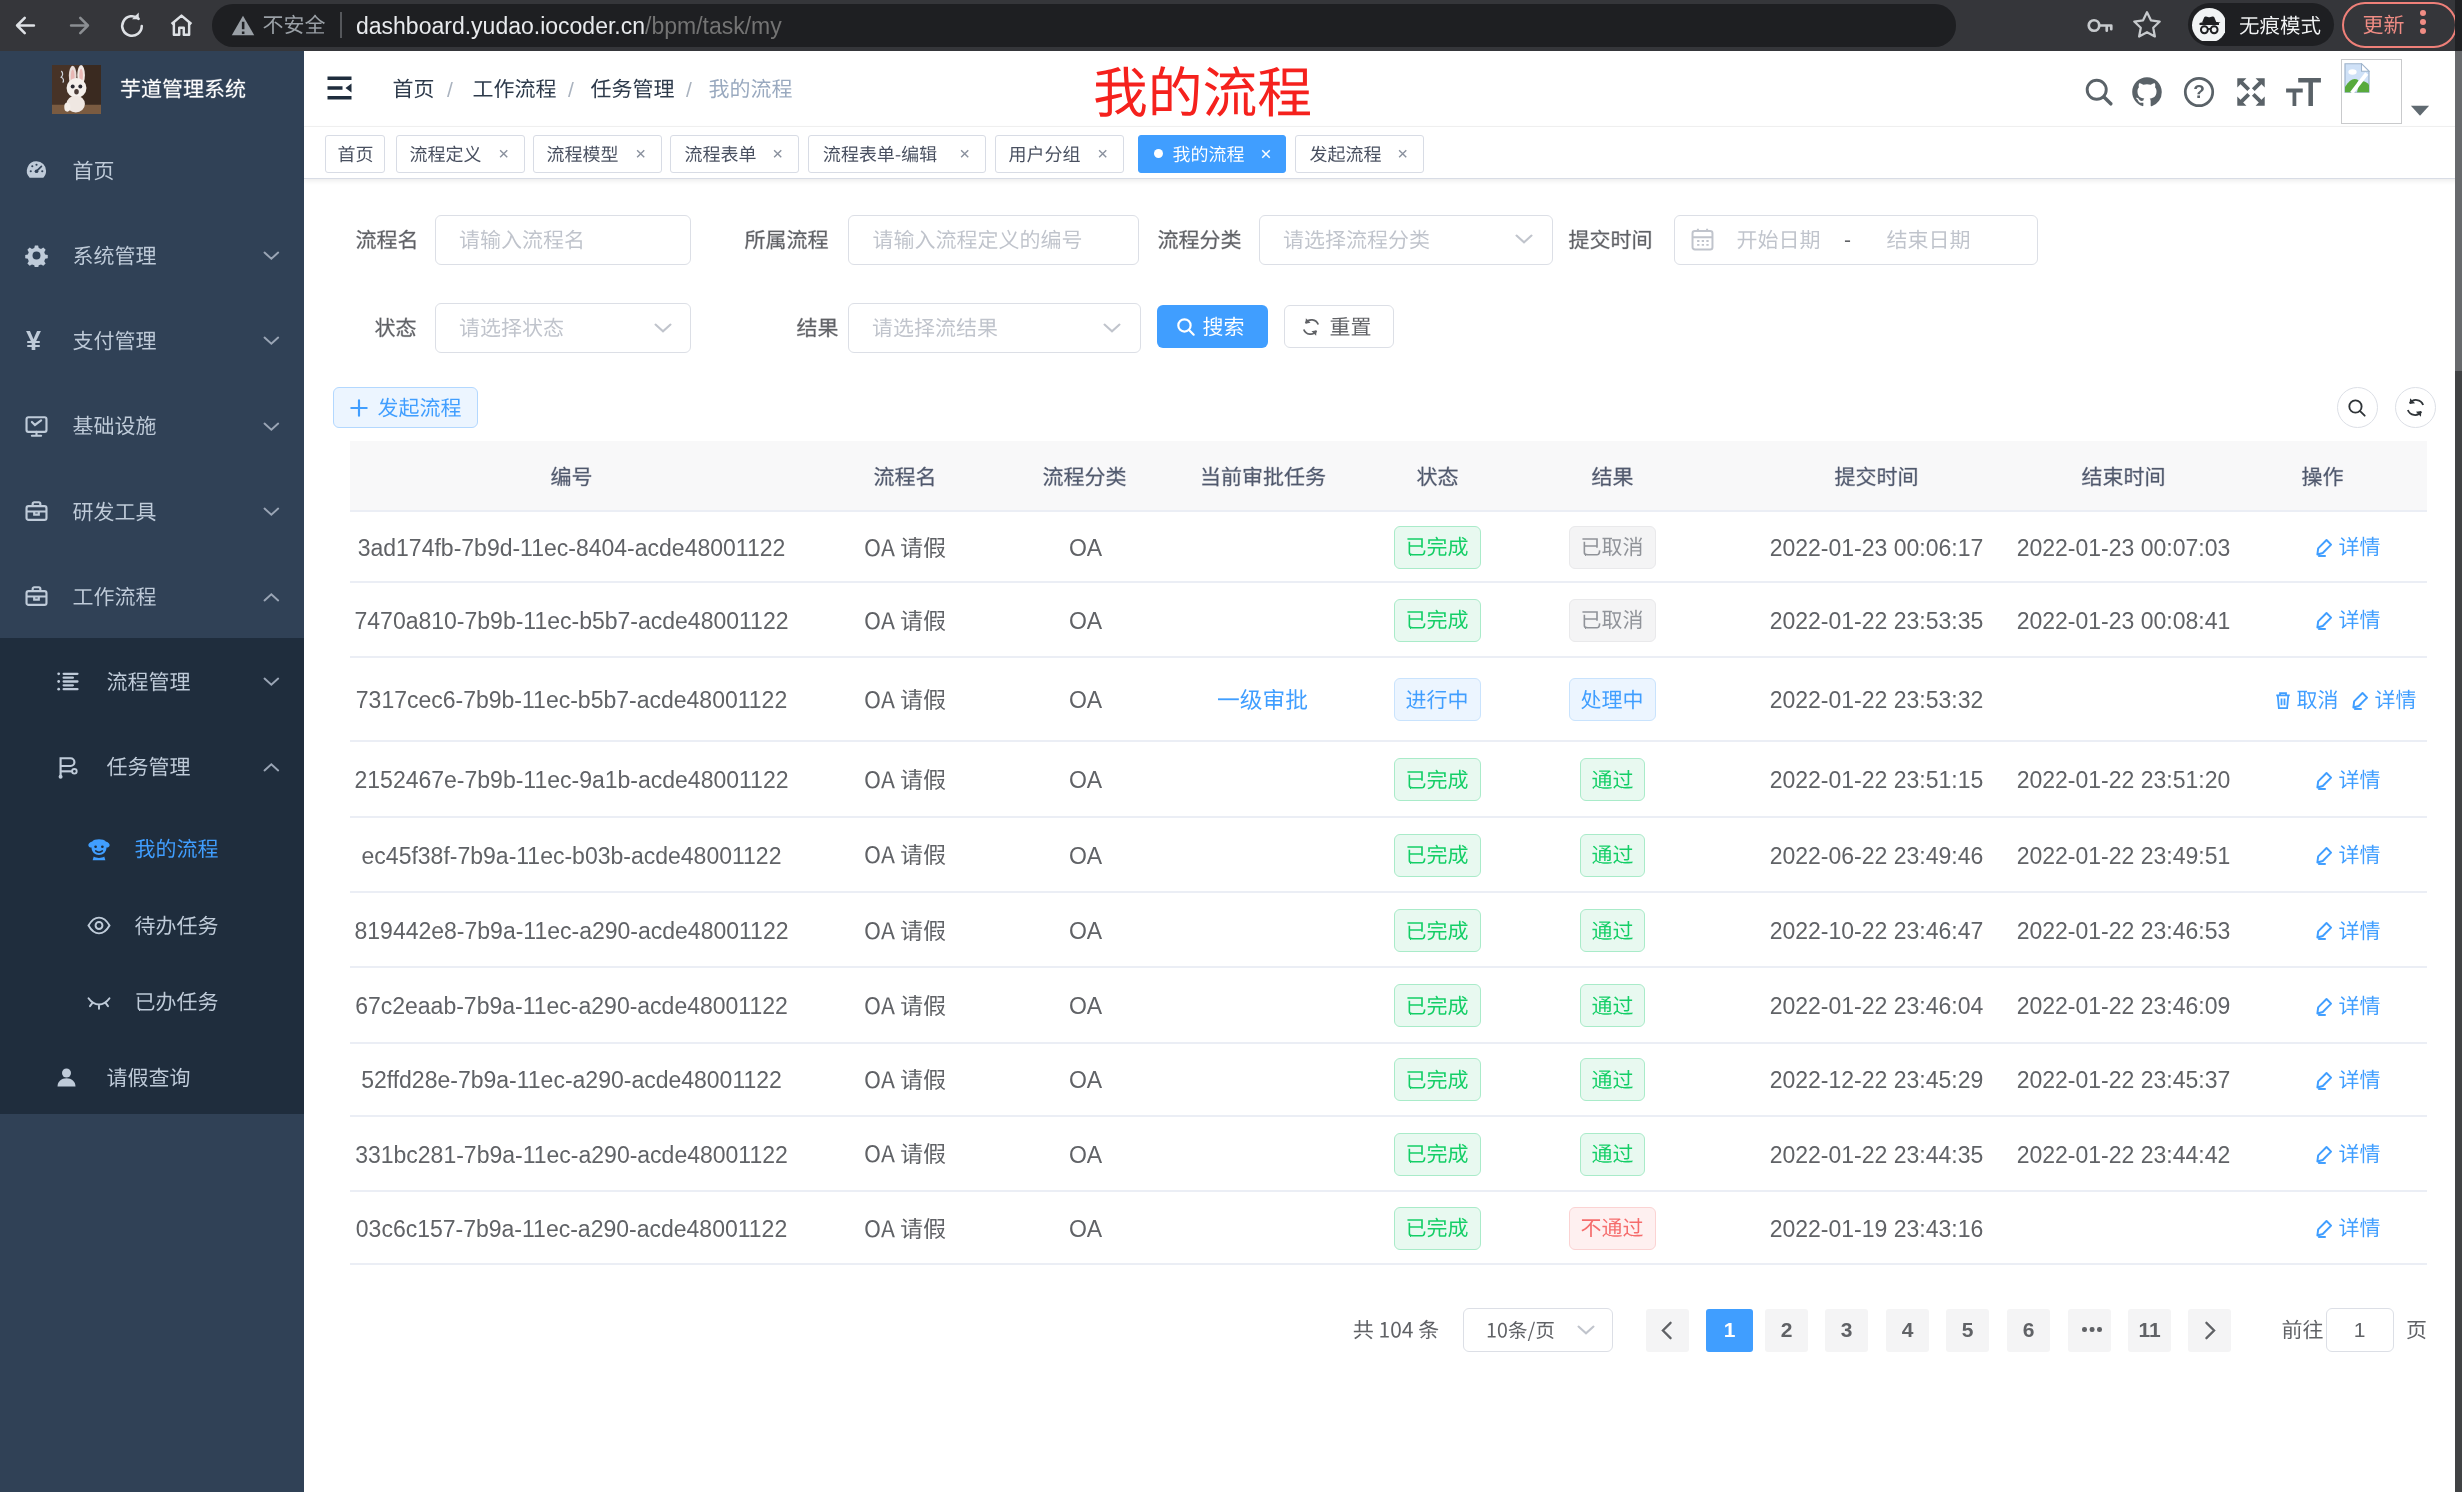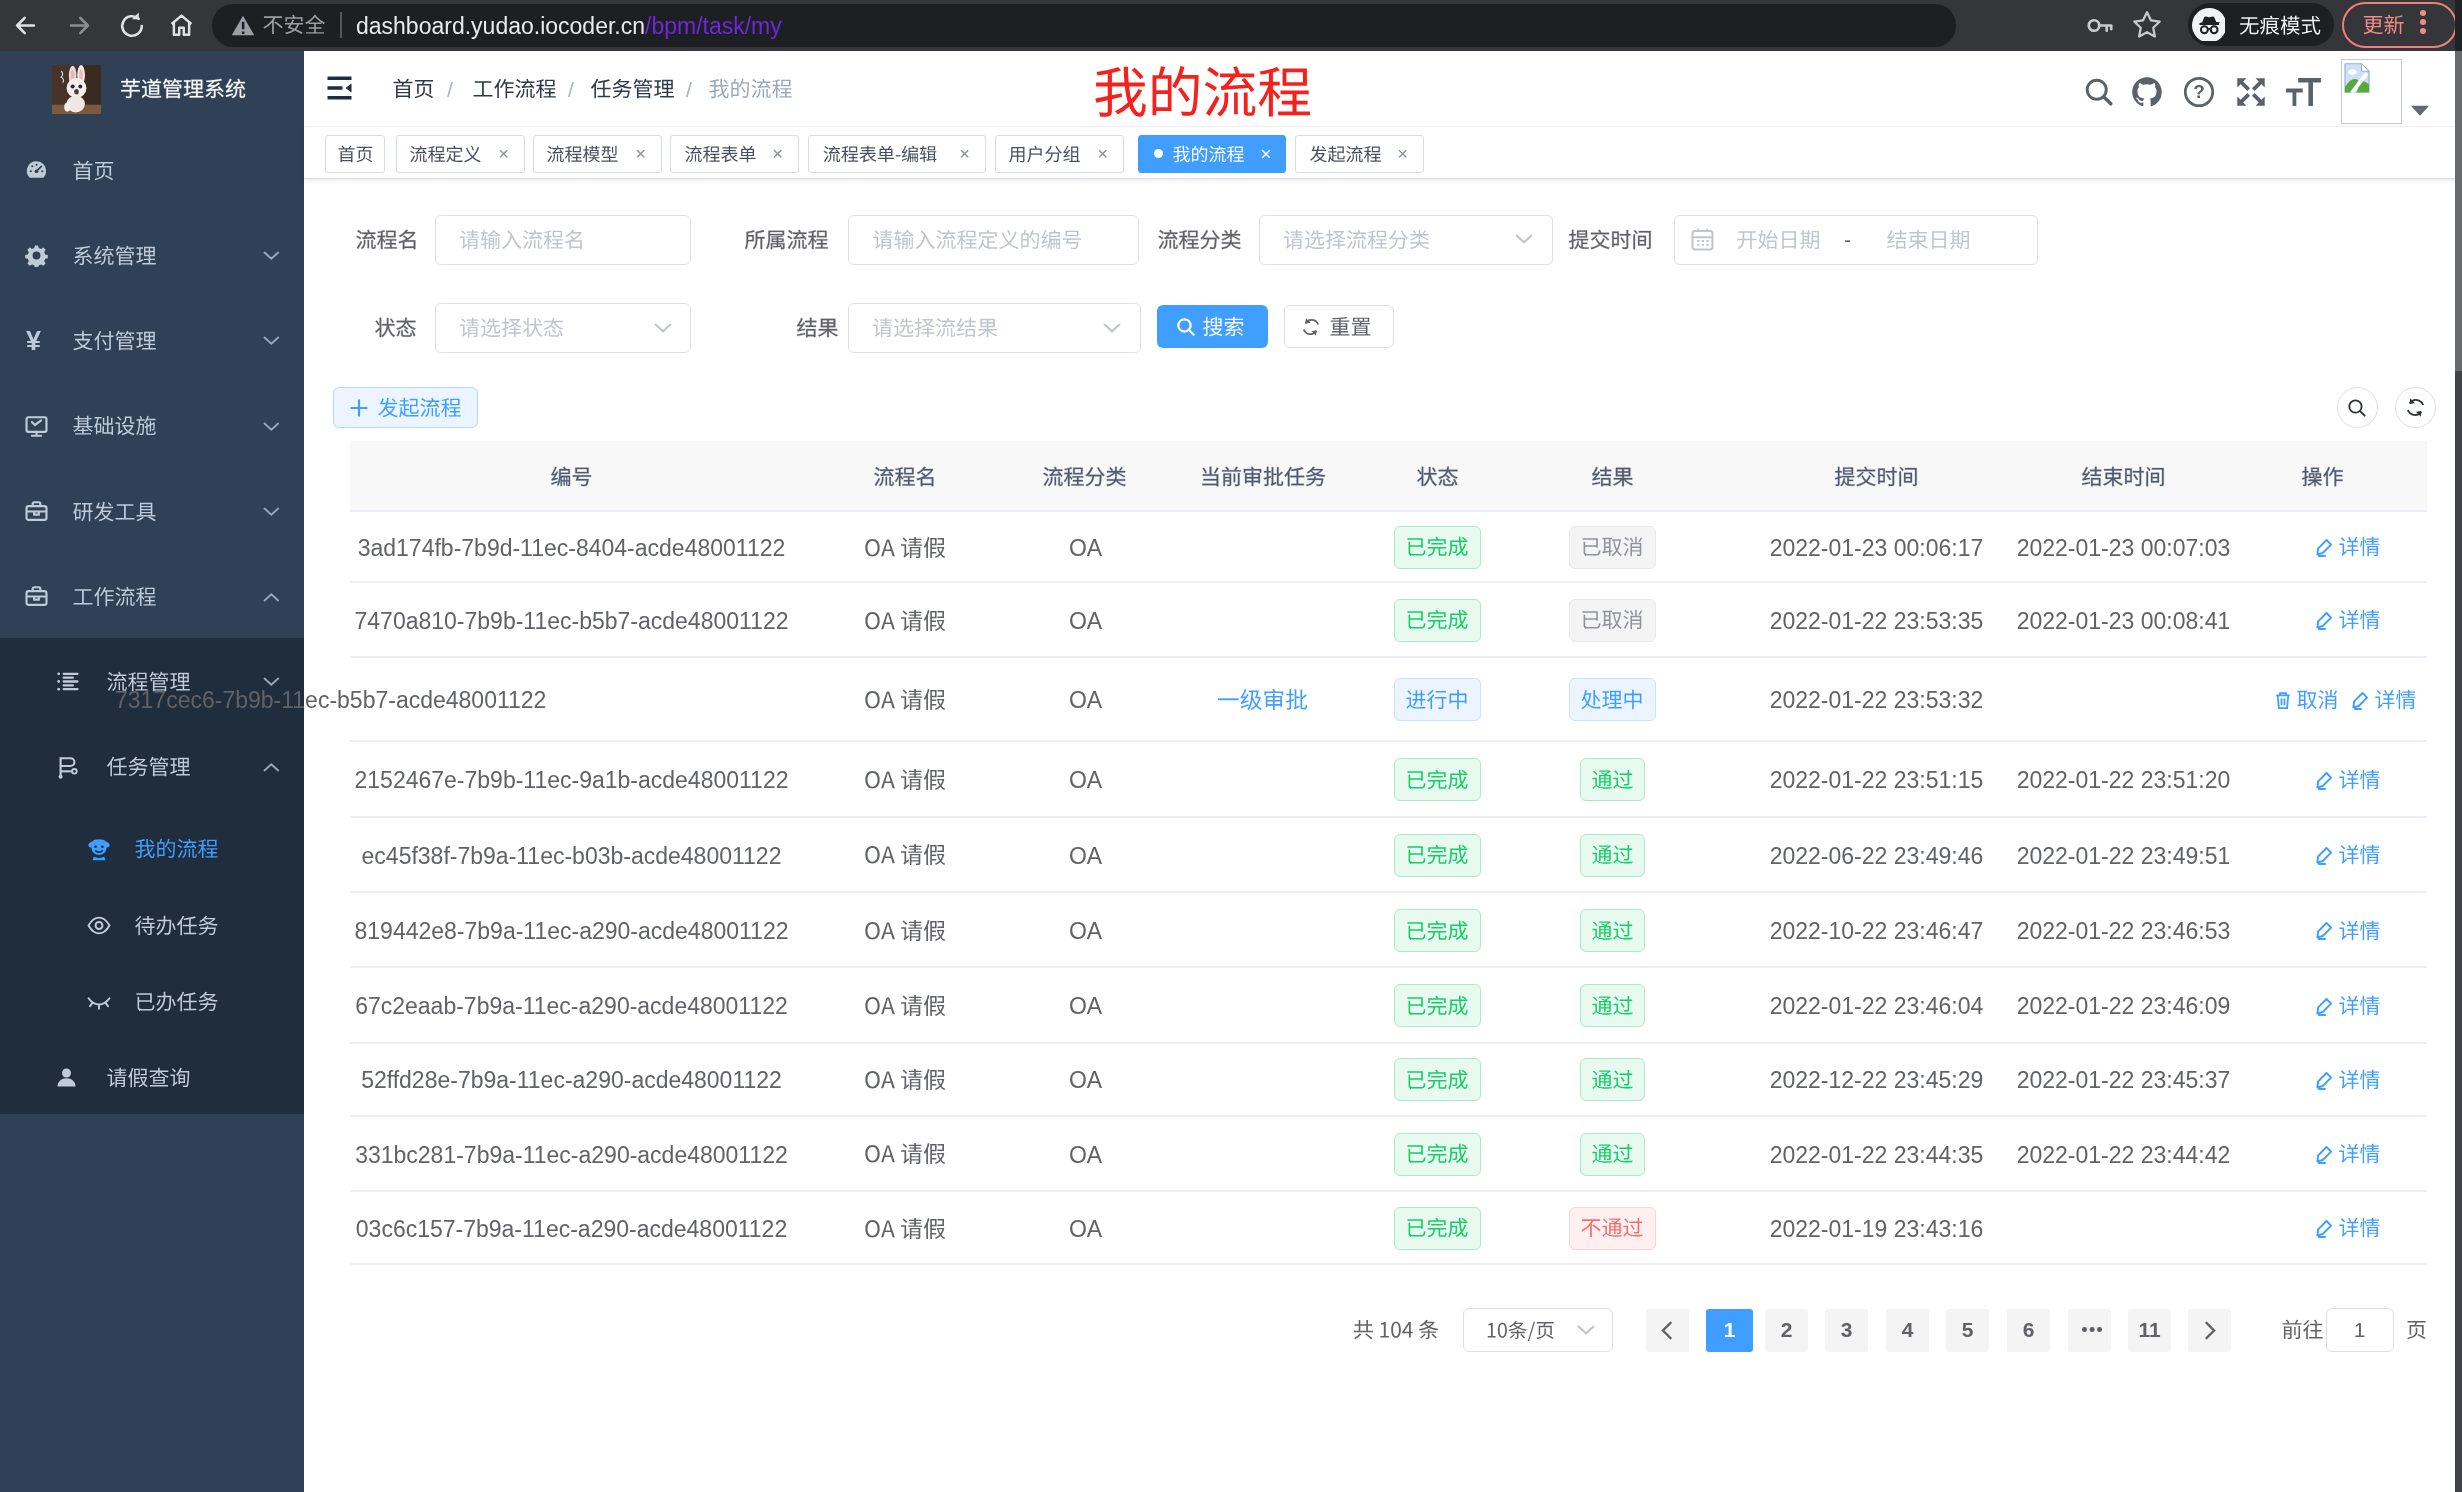--- a/index.html
+++ b/index.html
@@ -140,21 +140,21 @@
 <div style="position:absolute;left:262px;top:14.4px">
     <svg width="64" height="21" viewBox="0 -880 3000 1000" style="display:block;overflow:visible" fill="#9aa0a6">
       <g transform="scale(1,-1)">
         <use href="#q4e0d" x="0"></use>
         <use href="#q5b89" x="1000"></use>
         <use href="#q5168" x="2000"></use>
       </g>
     </svg>
   </div>
 <div style="position:absolute;left:340px;top:12px;width:1.5px;height:26px;background:#55575b"></div>
-<div style="position:absolute;left:356px;top:8.8px;font:400 23px Liberation Sans,sans-serif;color:#e8eaed;letter-spacing:0;line-height:34px;white-space:nowrap">dashboard.yudao.iocoder.cn<span style="color:#6d28d9">/bpm/task/my</span></div>
+<div style="position:absolute;left:356px;top:8.8px;font:400 23px Liberation Sans,sans-serif;color:#e8eaed;letter-spacing:0;line-height:34px;white-space:nowrap">dashboard.yudao.iocoder.cn<span style="color:#737373">/bpm/task/my</span></div>
 <svg style="position:absolute;left:2085px;top:12px;" width="30" height="27" viewBox="0 0 40 36" fill="none">
     <circle cx="12" cy="18" r="7" stroke="#c7cacd" stroke-width="3.6"></circle>
     <path d="M19 18h16M29 18v7M35 18v5" stroke="#c7cacd" stroke-width="3.6" stroke-linecap="round"></path>
   </svg>
 <svg style="position:absolute;left:2132px;top:10px;" width="30" height="30" viewBox="0 0 40 40" fill="none">
     <path d="M20 3l5.2 10.8 11.8 1.6-8.7 8.2 2.2 11.7L20 29.6 9.5 35.3l2.2-11.7L3 15.4l11.8-1.6z" stroke="#c7cacd" stroke-width="3" fill="none" stroke-linejoin="round"></path>
   </svg>
 <div style="position:absolute;left:2188px;top:3px;width:146px;height:43px;background:#1e1f22;border-radius:22px"></div>
 <svg style="position:absolute;left:2192px;top:8.4px;" width="33" height="33" viewBox="0 0 44 44" fill="none">
     <circle cx="23" cy="23" r="23" fill="#f1f3f4"></circle>
@@ -1007,21 +1007,21 @@
     <path d="M4 25h10" stroke="#409eff" stroke-width="2.6"></path>
   </svg>
 <div style="position:absolute;left:2338px;top:609px">
     <svg width="43" height="21" viewBox="0 -880 2000 1000" style="display:block;overflow:visible" fill="#409eff">
       <g transform="scale(1,-1)">
         <use href="#q8be6" x="0"></use>
         <use href="#q60c5" x="1000"></use>
       </g>
     </svg>
   </div>
-<div style="position:absolute;left:115px;width:913px;top:683px;font:400 23px Liberation Sans,sans-serif;color:#606266;letter-spacing:0;line-height:34px;white-space:nowrap">7317cec6-7b9b-11ec-b5b7-acde48001122</div>
+<div style="position:absolute;left:115px;width:913px;text-align:center;top:683px;font:400 23px Liberation Sans,sans-serif;color:#606266;letter-spacing:0;line-height:34px;white-space:nowrap">7317cec6-7b9b-11ec-b5b7-acde48001122</div>
 <div style="position:absolute;left:864px;top:688px">
     <svg width="82" height="23" viewBox="0 -880 3574 1000" style="display:block;overflow:visible" fill="#606266">
       <g transform="scale(1,-1)">
         <use href="#q4f" x="0"></use>
         <use href="#q41" x="742"></use>
         <use href="#q8bf7" x="1574"></use>
         <use href="#q5047" x="2574"></use>
       </g>
     </svg>
   </div>

